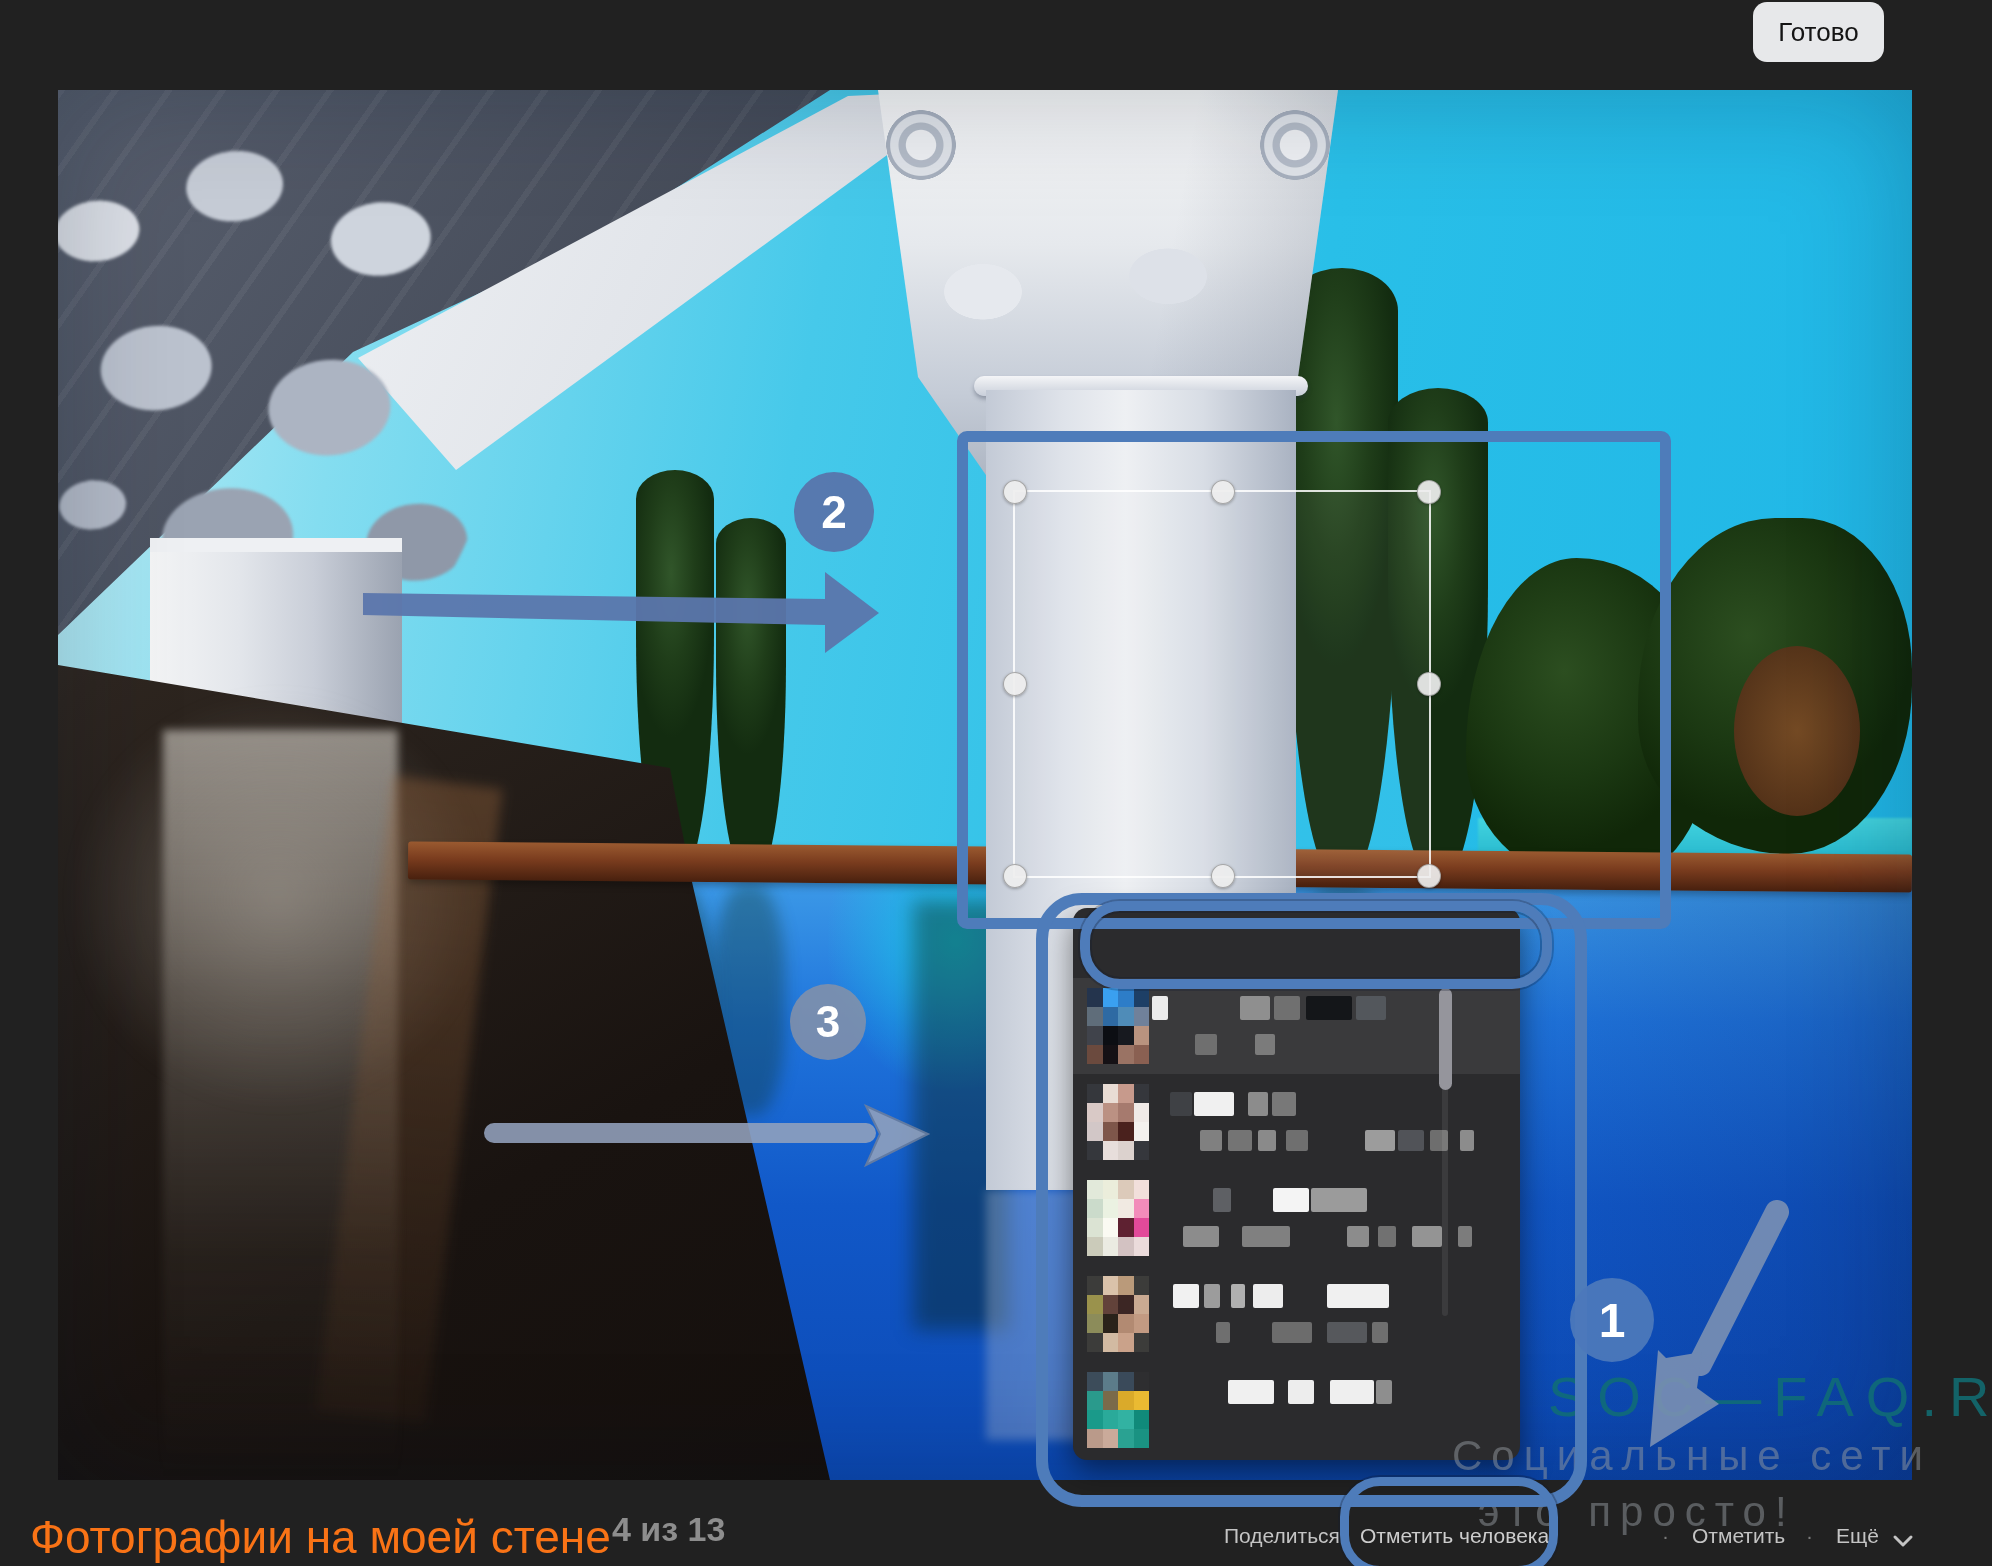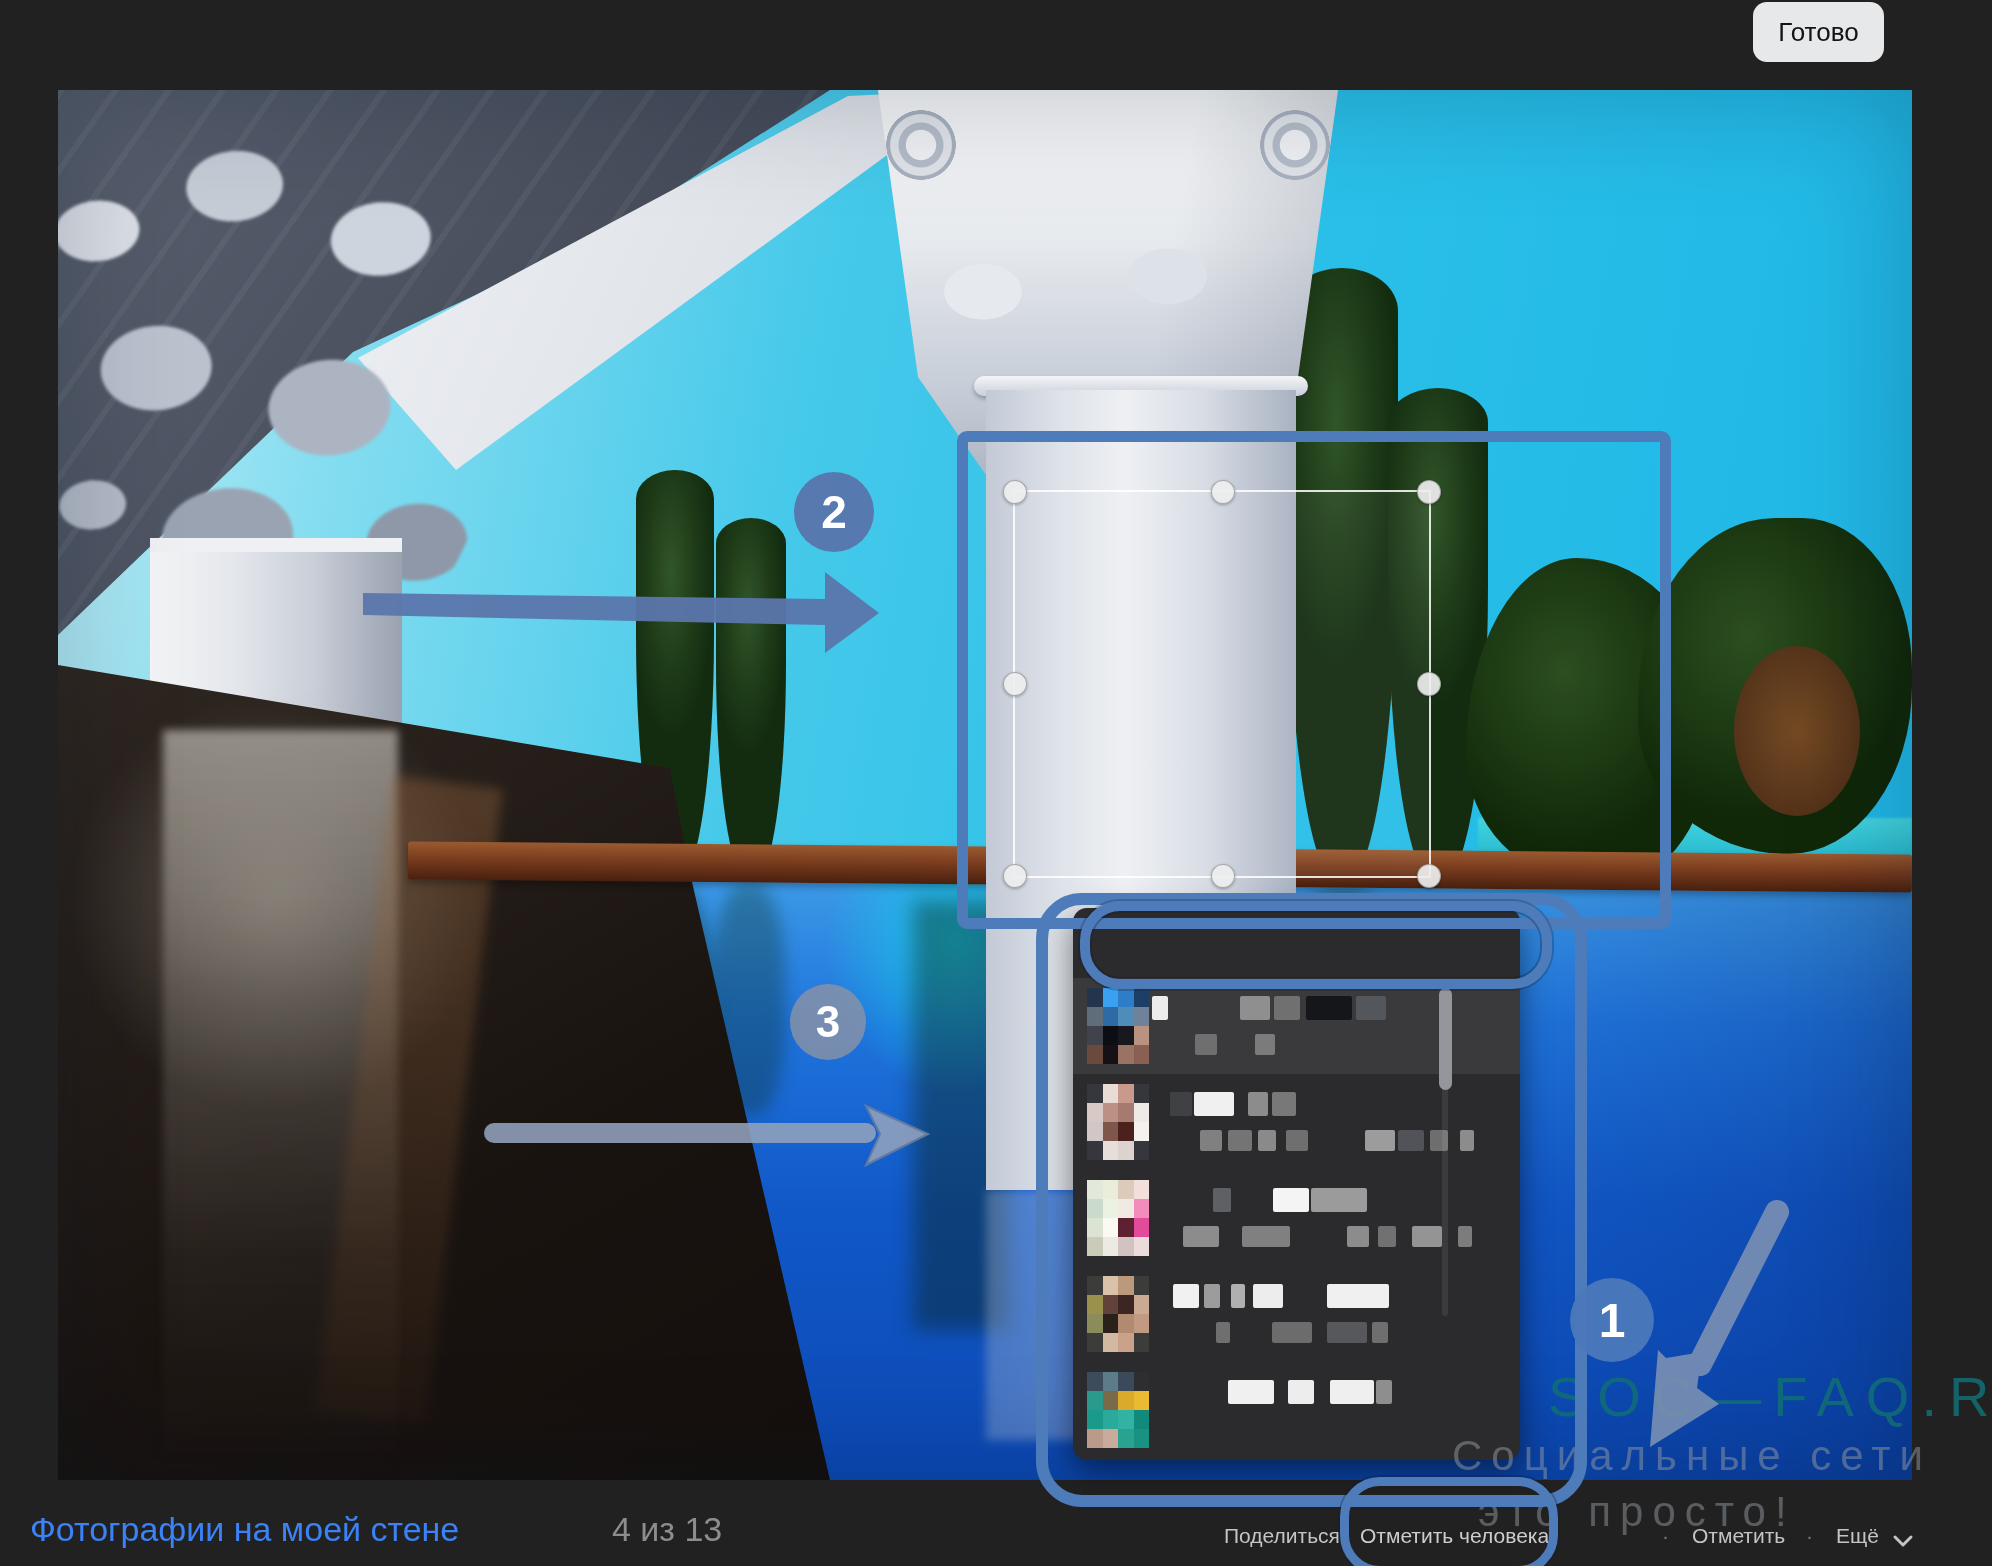--- a/index.html
+++ b/index.html
@@ -140,22 +140,22 @@
   .tt-block{position:absolute;top:13px;height:24px;background:#f1f2f3;border-radius:2px;}
   .tt-text{position:absolute;left:233px;top:10px;font-size:26px;color:#e9ebee;white-space:nowrap;}
 
   
   .wm{position:absolute;z-index:15;white-space:nowrap;font-weight:400;}
   .wm1{left:1548px;top:1364px;font-size:56px;letter-spacing:12px;color:rgba(16,110,116,.85);}
   .wm2{left:1452px;top:1432px;font-size:42px;letter-spacing:9px;color:rgba(148,154,160,.5);}
   .wm3{left:1478px;top:1488px;font-size:42px;letter-spacing:9px;color:rgba(148,154,160,.5);}
 
   
-  .album-title{position:absolute;left:30px;top:1510px;font-size:34px;color:#3b82f6;z-index:23;}
-  .photo-counter{position:absolute;left:612px;top:1510px;font-size:34px;color:#8d8d8d;z-index:23;}
+  .album-title{position:absolute;left:30px;top:1510px;font-size:46px;color:#f97316;z-index:23;}
+  .photo-counter{position:absolute;left:612px;top:1510px;font-size:34px;color:#8d8d8d;z-index:23;font-weight:bold;}
   .act{position:absolute;top:1524px;font-size:21px;color:#c4c4c4;z-index:23;cursor:pointer;white-space:nowrap;}
   .dot{position:absolute;top:1524px;font-size:21px;color:#7a7a7a;z-index:23;}
   .a-share{left:1224px;} .d1{left:1340px;} .a-tag{left:1360px;color:#cdcdcd;} .d2{left:1662px;}
   .a-del{left:1692px;} .d3{left:1806px;} .a-more{left:1836px;}
   .chevron{position:absolute;left:1892px;top:1534px;z-index:23;}
 </style>
 </head>
 <body>
 
 <div class="stage">

